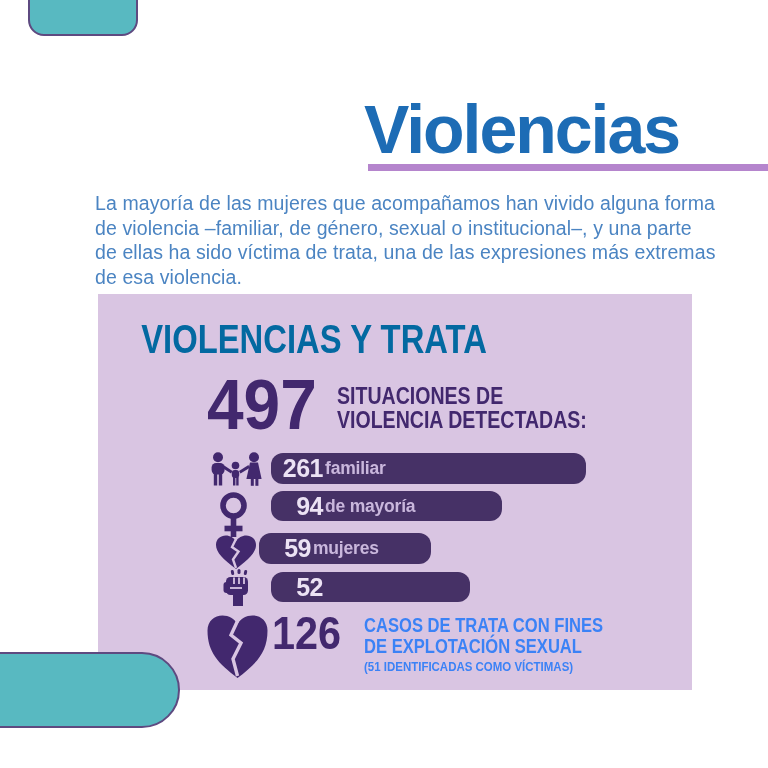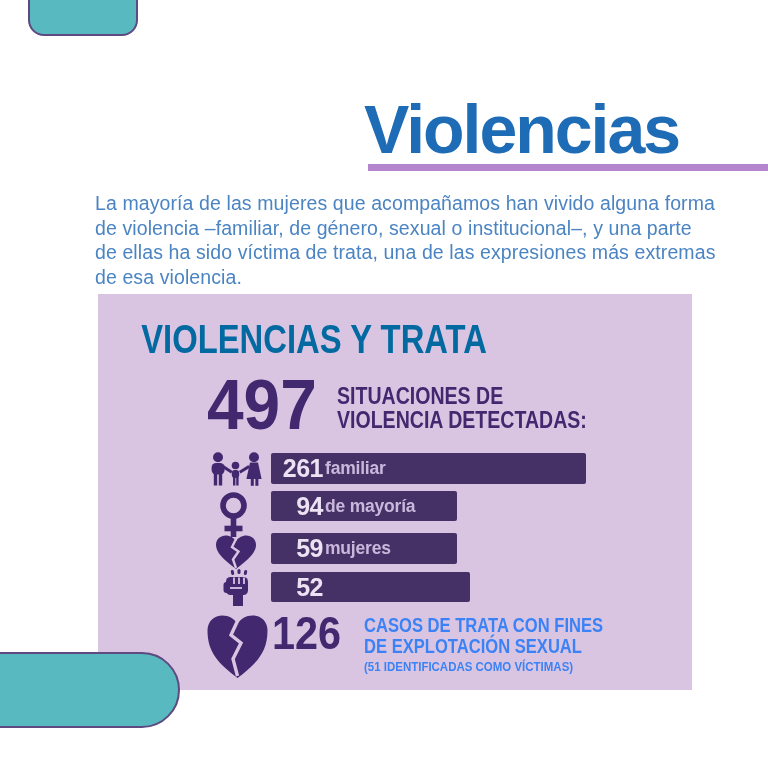--- a/index.html
+++ b/index.html
@@ -49,21 +49,21 @@
     transform:scaleX(0.94);transform-origin:0 0;white-space:nowrap;
   }
   .total-label{
     left:337px;top:384px;color:#42286e;
     font-size:23px;font-weight:bold;line-height:24px;
     transform:scaleX(0.85);transform-origin:0 0;white-space:pre-line;
   }
 
   
   .bar{
-    background:#463166;height:31px;border-radius:2px;
+    background:#463166;height:31px;border-radius:12px;
     display:flex;align-items:center;box-sizing:border-box;
   }
   .bar-num{
     display:inline-block;width:52px;text-align:right;
     font-size:25px;font-weight:bold;color:#ece2f4;letter-spacing:-0.5px;
     flex:0 0 auto;
   }
   .bar-label{
     margin-left:2px;font-size:17.5px;font-weight:bold;color:#c9b7dc;
     letter-spacing:-0.2px;white-space:nowrap;
@@ -128,30 +128,30 @@
   <span class="bar-label">familiar</span>
 </div>
 
 <svg class="abs" style="left:218px;top:492px" width="31" height="46" viewBox="0 0 31 46">
   <g stroke="#42286e" stroke-width="5.6" fill="none">
     <circle cx="15.5" cy="13.5" r="10.5"></circle>
     <line x1="15.5" y1="24" x2="15.5" y2="45"></line>
     <line x1="6.5" y1="36.5" x2="24.5" y2="36.5"></line>
   </g>
 </svg>
-<div class="abs bar" style="left:271px;top:491px;width:186px;height:30px">
+<div class="abs bar" style="left:271px;top:491px;width:231px;height:30px">
   <span class="bar-num">94</span>
   <span class="bar-label">de mayoría</span>
 </div>
 
 <svg class="abs" style="left:215px;top:535px" width="42" height="35" viewBox="0 0 42 35">
   <path fill="#42286e" d="M21 34 C8.5 24.5 1 17.5 1 10 C1 4 5.6 0.5 10.8 0.5 C15 0.5 18.9 2.8 21 6.2 C23.1 2.8 27 0.5 31.2 0.5 C36.4 0.5 41 4 41 10 C41 17.5 33.5 24.5 21 34 Z"></path>
   <path fill="none" stroke="#d9c5e2" stroke-width="2.4" d="M21 4 L17 12 L23.5 16.5 L18 24.5 L21 33"></path>
 </svg>
-<div class="abs bar" style="left:271px;top:533px;width:186px">
+<div class="abs bar" style="left:259px;top:533px;width:172px">
   <span class="bar-num">59</span>
   <span class="bar-label">mujeres</span>
 </div>
 
 <svg class="abs" style="left:222px;top:569px" width="31" height="37" viewBox="0 0 31 37">
   <g fill="#42286e">
     <rect x="4" y="8" width="22" height="18" rx="4.5"></rect>
     <rect x="1.5" y="13" width="6.5" height="11" rx="3"></rect>
     <rect x="11" y="26" width="10" height="11"></rect>
     <rect x="9" y="1" width="3" height="5" rx="1.5" transform="rotate(-12 10.5 3.5)"></rect>

